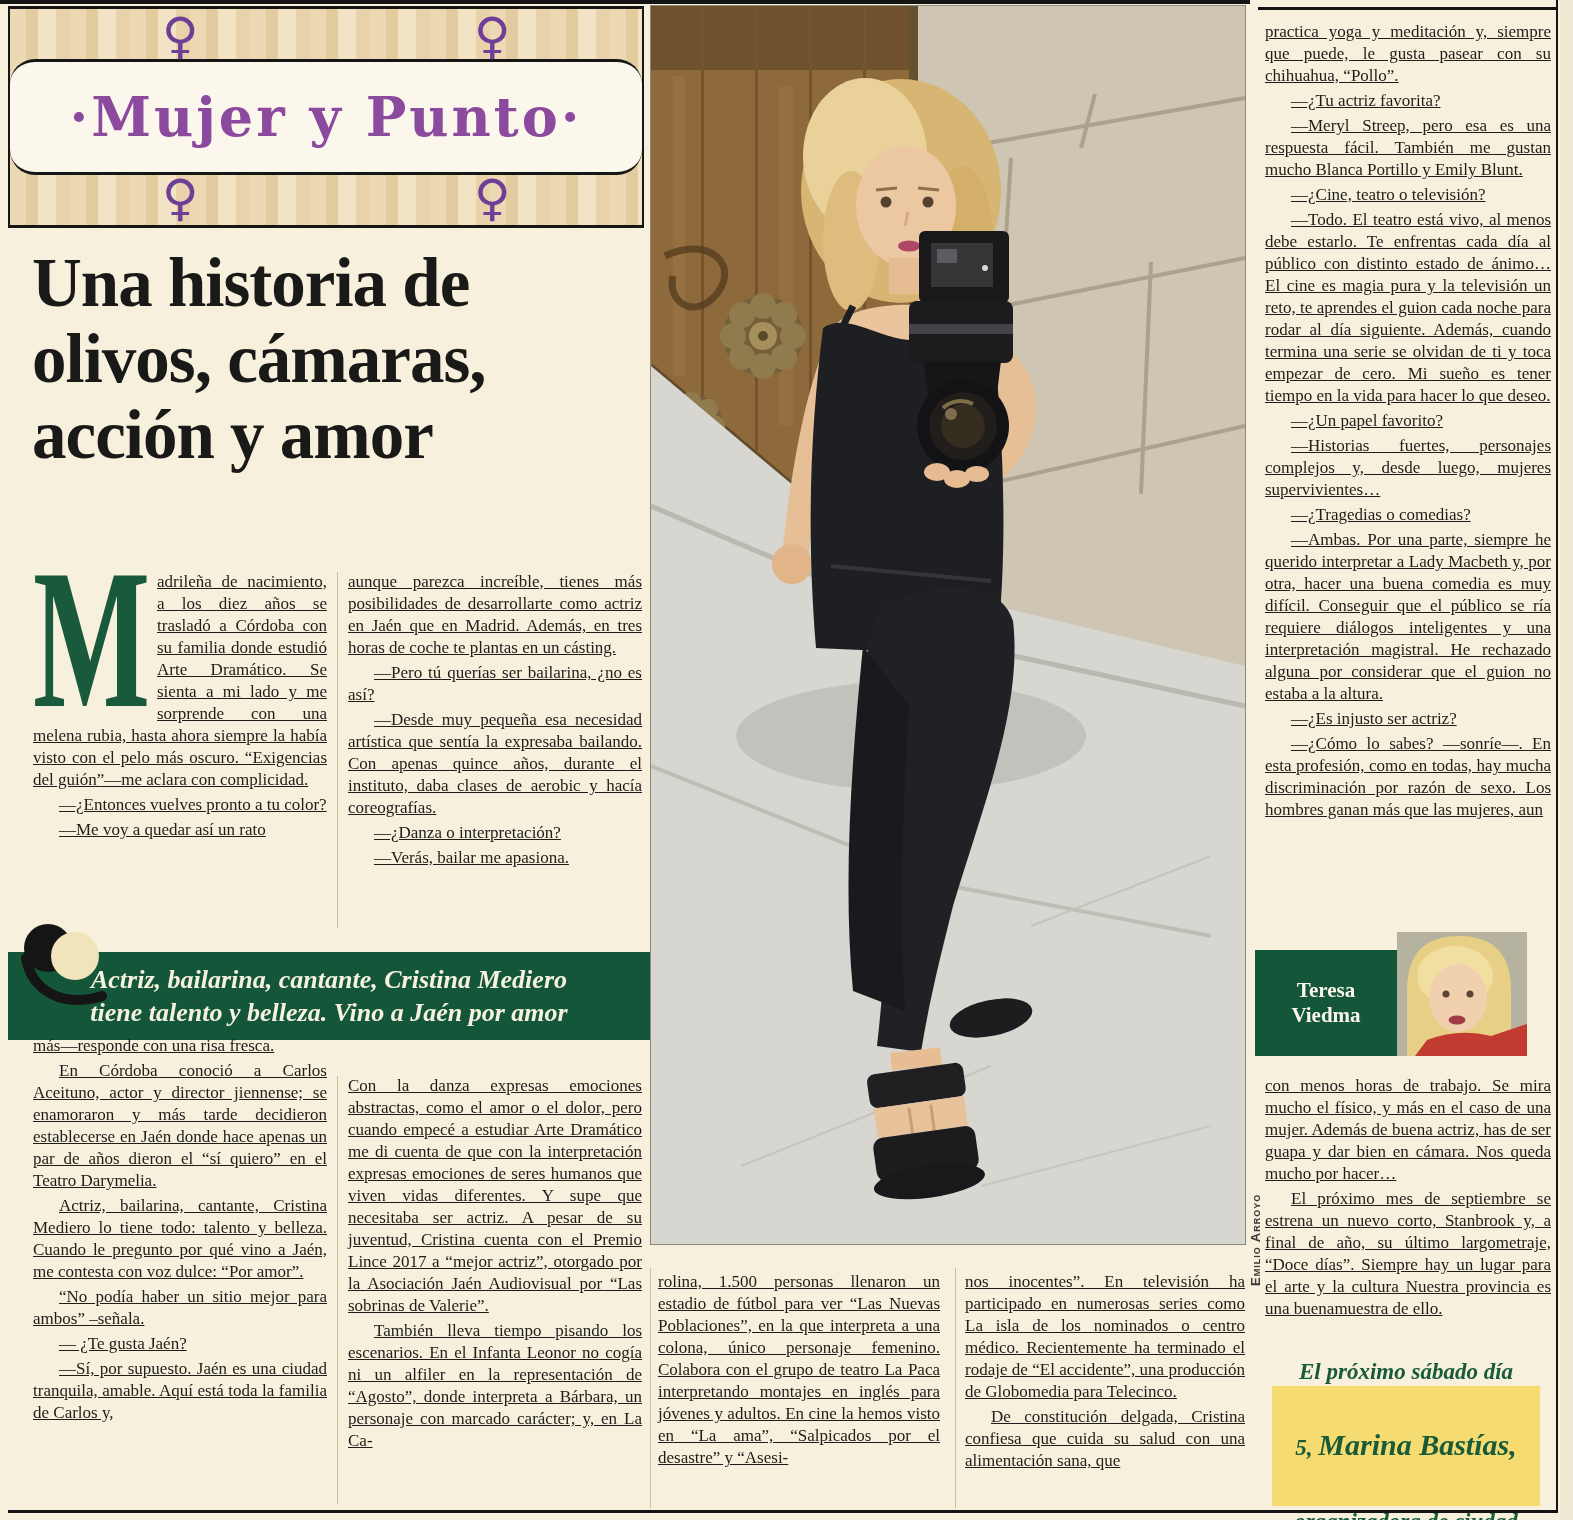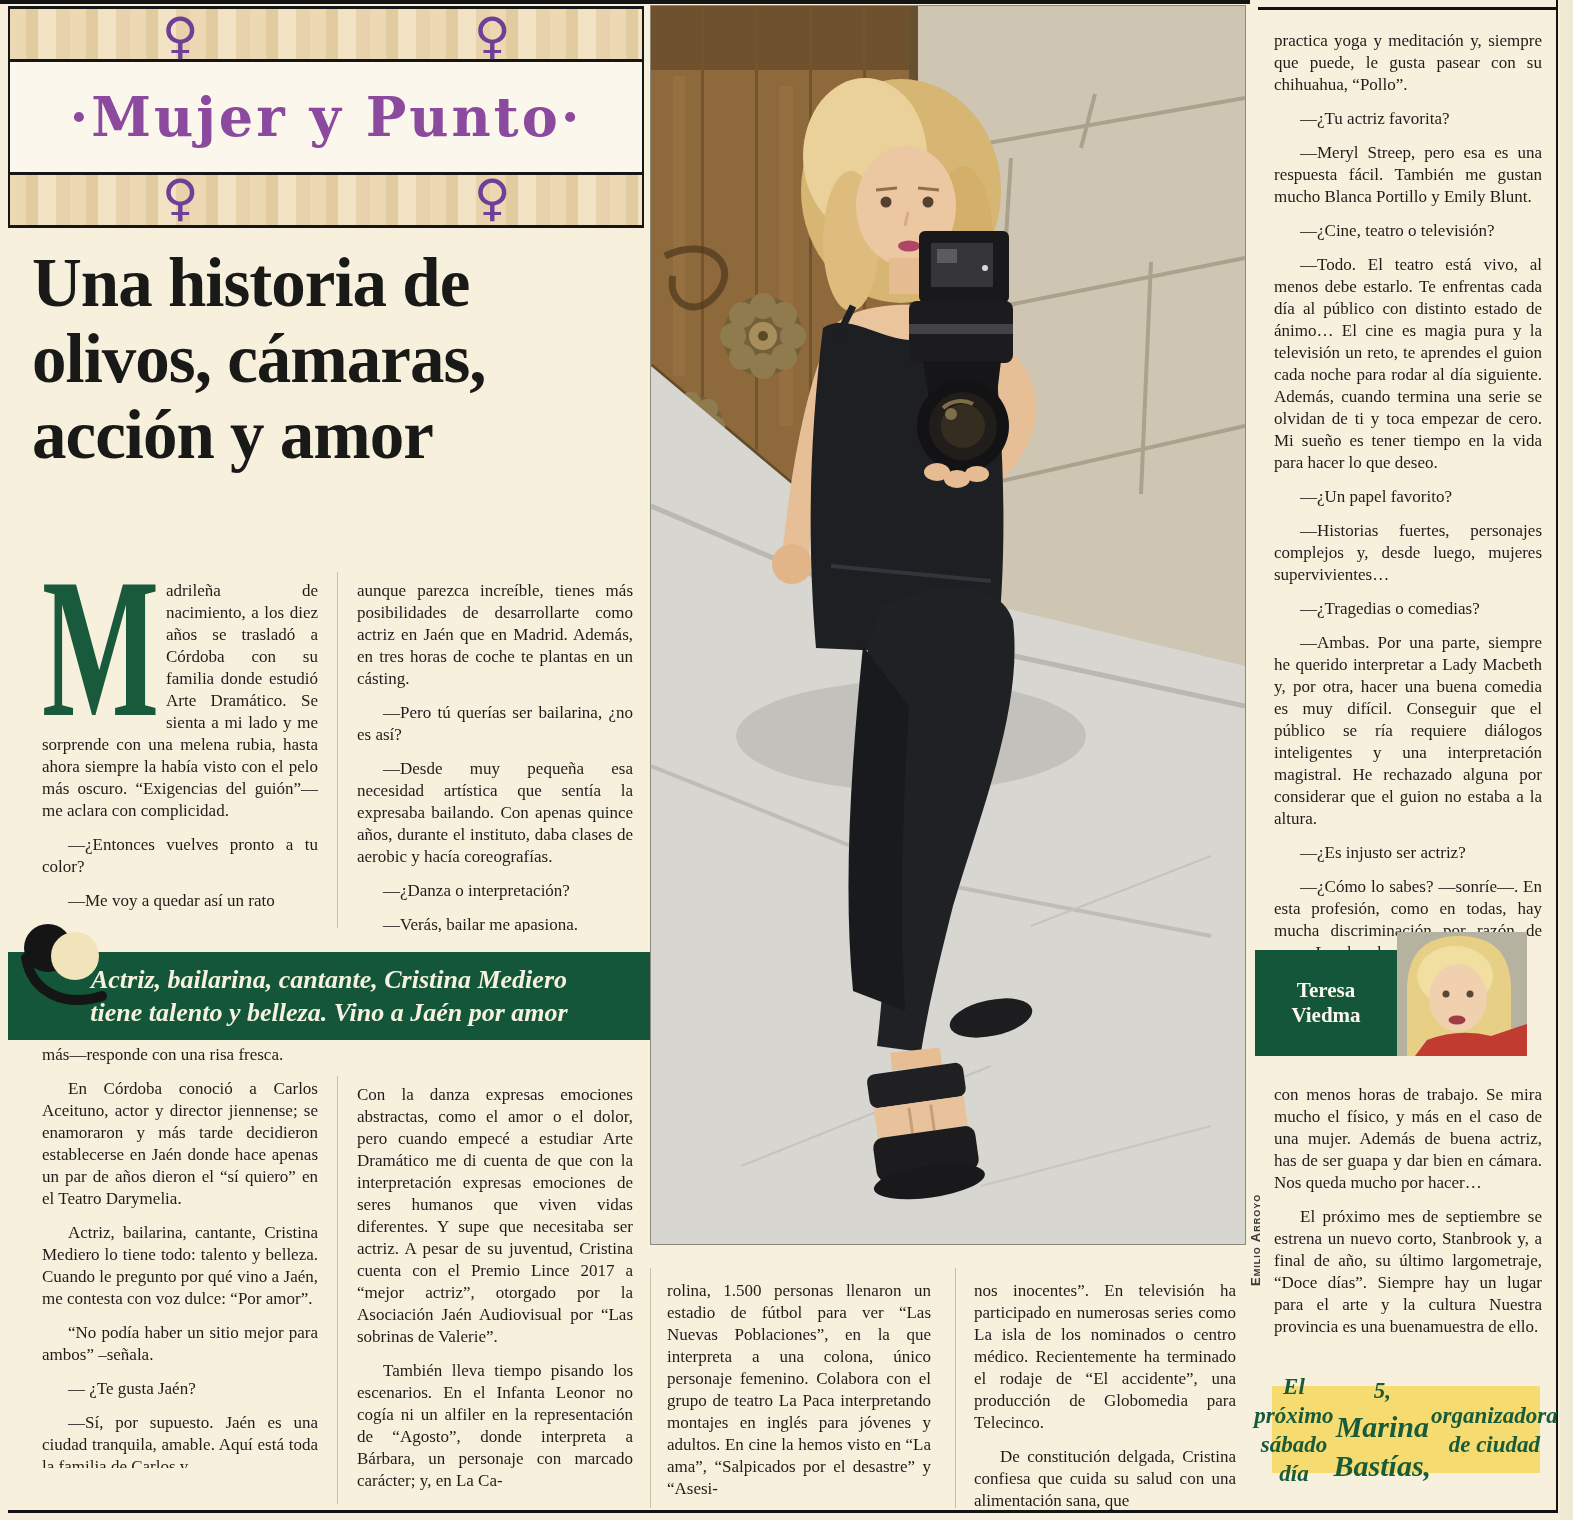--- a/index.html
+++ b/index.html
@@ -18,41 +18,41 @@
   #vr3{left:650px;top:1268px;height:240px}
   #vr4{left:955px;top:1268px;height:240px}
 
   
   .masthead{position:absolute;left:8px;top:6px;width:636px;height:222px;
     background:#ead7b3;
     background-image:repeating-linear-gradient(90deg,#ecd9b4 0 16px,#e2cb9f 16px 28px,#f1e3c3 28px 46px,#e7d2ab 46px 60px);
     border:3px solid #161616;border-left-width:2px;border-right-width:2px;box-sizing:border-box;}
   .banner{position:absolute;left:0;top:50px;width:100%;height:116px;background:#fbf7ec;
     border-top:3px solid #161616;border-bottom:3px solid #161616;box-sizing:border-box;
-    display:flex;align-items:center;justify-content:center;}
+    display:flex;align-items:center;justify-content:center;border-radius:25px;}
   .banner-text{font-family:"DejaVu Serif",serif;font-weight:700;font-size:54px;color:#8c4a9e;letter-spacing:3px;}
   .fsym{position:absolute;font-family:"DejaVu Sans",sans-serif;font-weight:700;font-size:50px;
         color:#6f3e96;line-height:1;z-index:3;}
   .fs1{left:152px;top:2px}.fs2{left:464px;top:2px}.fs3{left:152px;top:164px}.fs4{left:464px;top:164px}
 
   
   .headline{position:absolute;left:32px;top:246px;width:612px;margin:0;
     font-weight:700;font-size:69px;line-height:1.1;letter-spacing:-1px;color:#191918;}
 
   
   .col{position:absolute;font-size:17px;line-height:22px;overflow:hidden;}
   .colA1{left:30px;top:568px;width:300px;height:364px}
   .colA2{left:345px;top:568px;width:300px;height:364px}
   .colB {left:1262px;top:18px;width:292px;height:932px}
   .colC1{left:30px;top:1032px;width:300px;height:436px}
   .colC2{left:345px;top:1072px;width:300px;height:436px}
   .colC3{left:655px;top:1268px;width:288px;height:242px}
   .colC4{left:962px;top:1268px;width:286px;height:242px}
   .colC5{left:1262px;top:1072px;width:292px;height:310px}
-  .bp{margin:12px;text-align:justify;}
+  .bp{margin:3px;text-align:justify;text-decoration:underline;}
   .ind{text-indent:26px;}
 
   
   .dropcap{float:left;width:114px;height:146px;margin:4px 10px 2px 0;position:relative;}
   .dcg{position:absolute;left:0;top:-36px;font-weight:700;font-size:200px;line-height:1;
        color:#1a5a3c;transform:scaleX(.62);transform-origin:0 0;}
 
   
   .pullquote{position:absolute;left:8px;top:952px;width:642px;height:88px;background:#14563a;
     color:#f7f2df;display:flex;flex-direction:column;justify-content:center;
@@ -68,23 +68,23 @@
 
   
   .photo{position:absolute;left:650px;top:5px;width:596px;height:1240px;
     border:1px solid #8c887c;box-sizing:border-box;background:#cfc8b6;}
   .photocredit{position:absolute;left:1248px;top:1286px;width:190px;
     transform:rotate(-90deg);transform-origin:0 0;
     font-family:"Liberation Sans",sans-serif;font-weight:700;font-size:13px;
     letter-spacing:1px;color:#3a3a38;font-variant:small-caps;}
 
   
-  .promo{position:absolute;left:1272px;top:1386px;width:268px;height:87px;background:#f6db70;
-    color:#175b3a;display:flex;flex-direction:row;align-items:center;justify-content:center;
-    font-style:italic;font-weight:700;text-align:center;}
+  .promo{position:absolute;left:1272px;top:1386px;width:268px;height:120px;background:#f6db70;
+    color:#175b3a;display:flex;flex-direction:column;align-items:center;justify-content:center;
+    font-style:italic;font-weight:700;text-align:center;gap:41px;}
   .promo-l1,.promo-l3{font-size:23px;line-height:29px;}
   .promo-l2{font-size:23px;line-height:36px;}
   .promo-name{font-size:30px;}
 </style>
 </head>
 <body>
 
 <div class="page">
 
   <div class="rule-top"></div>

